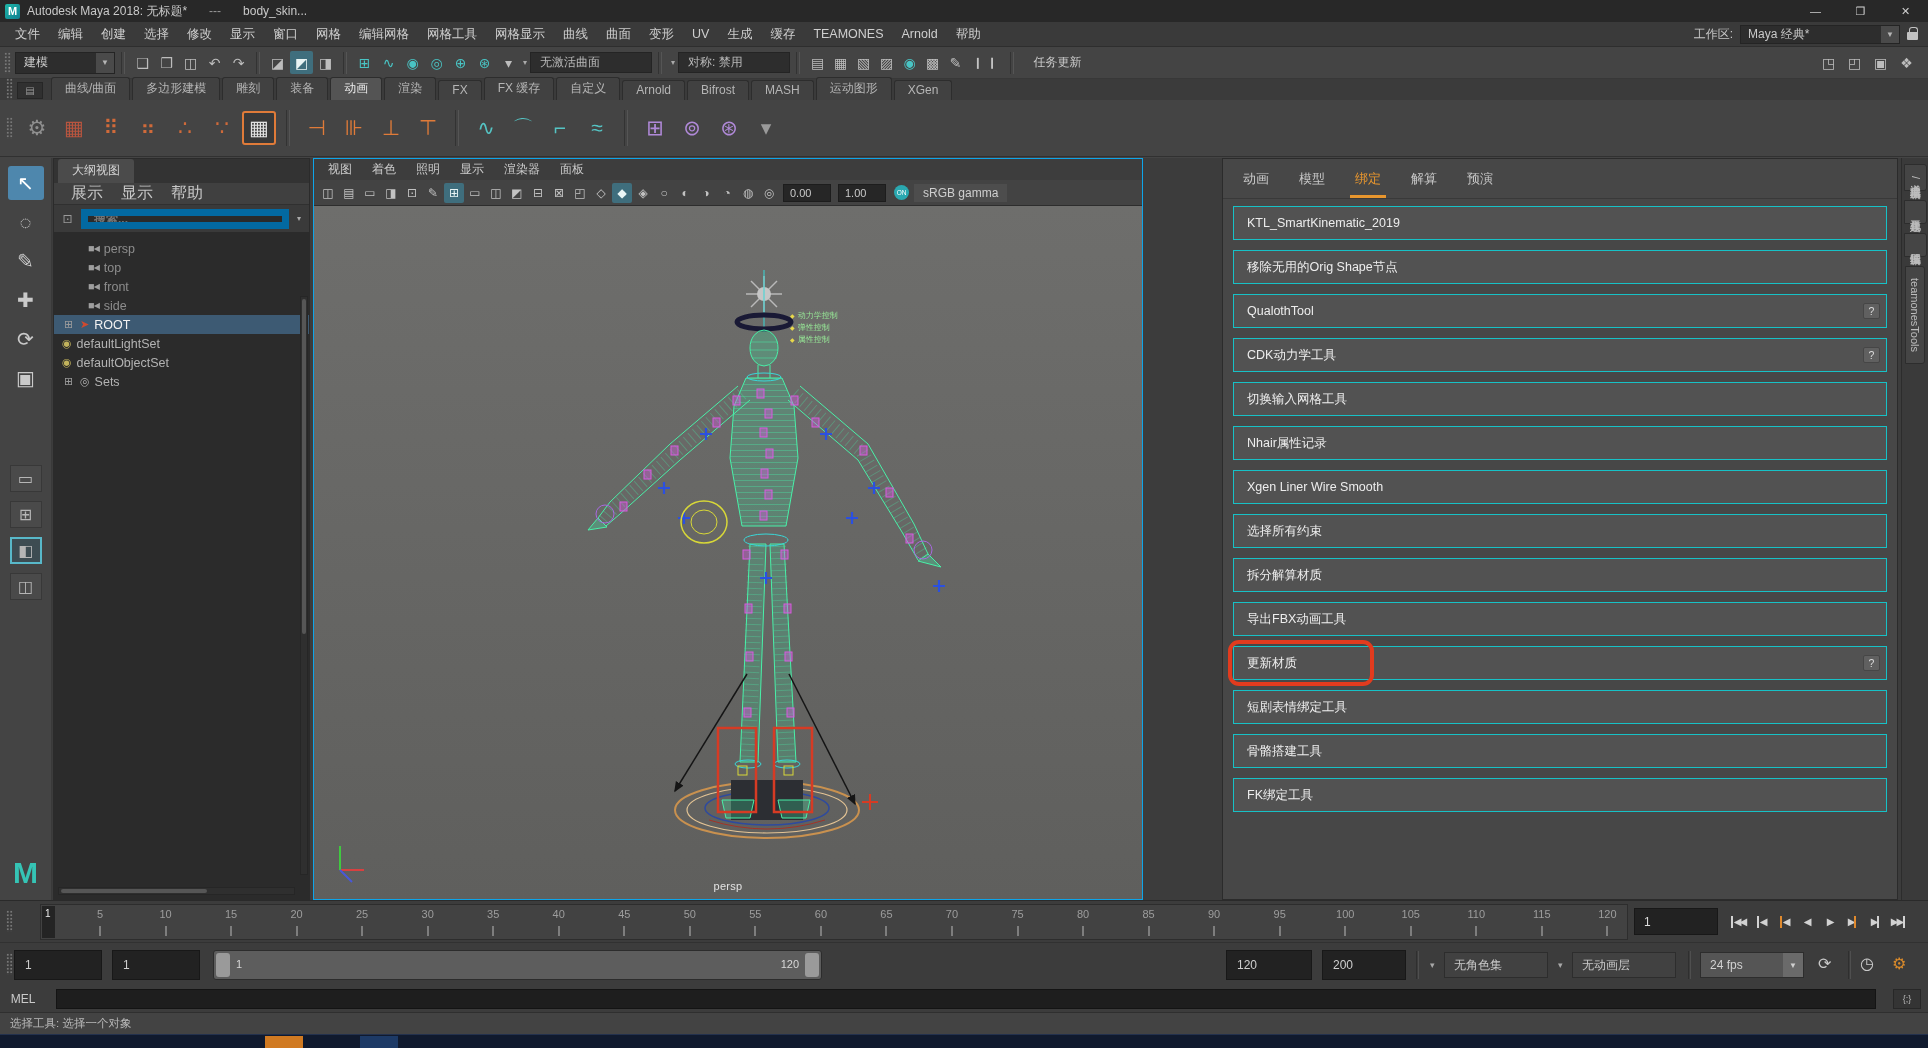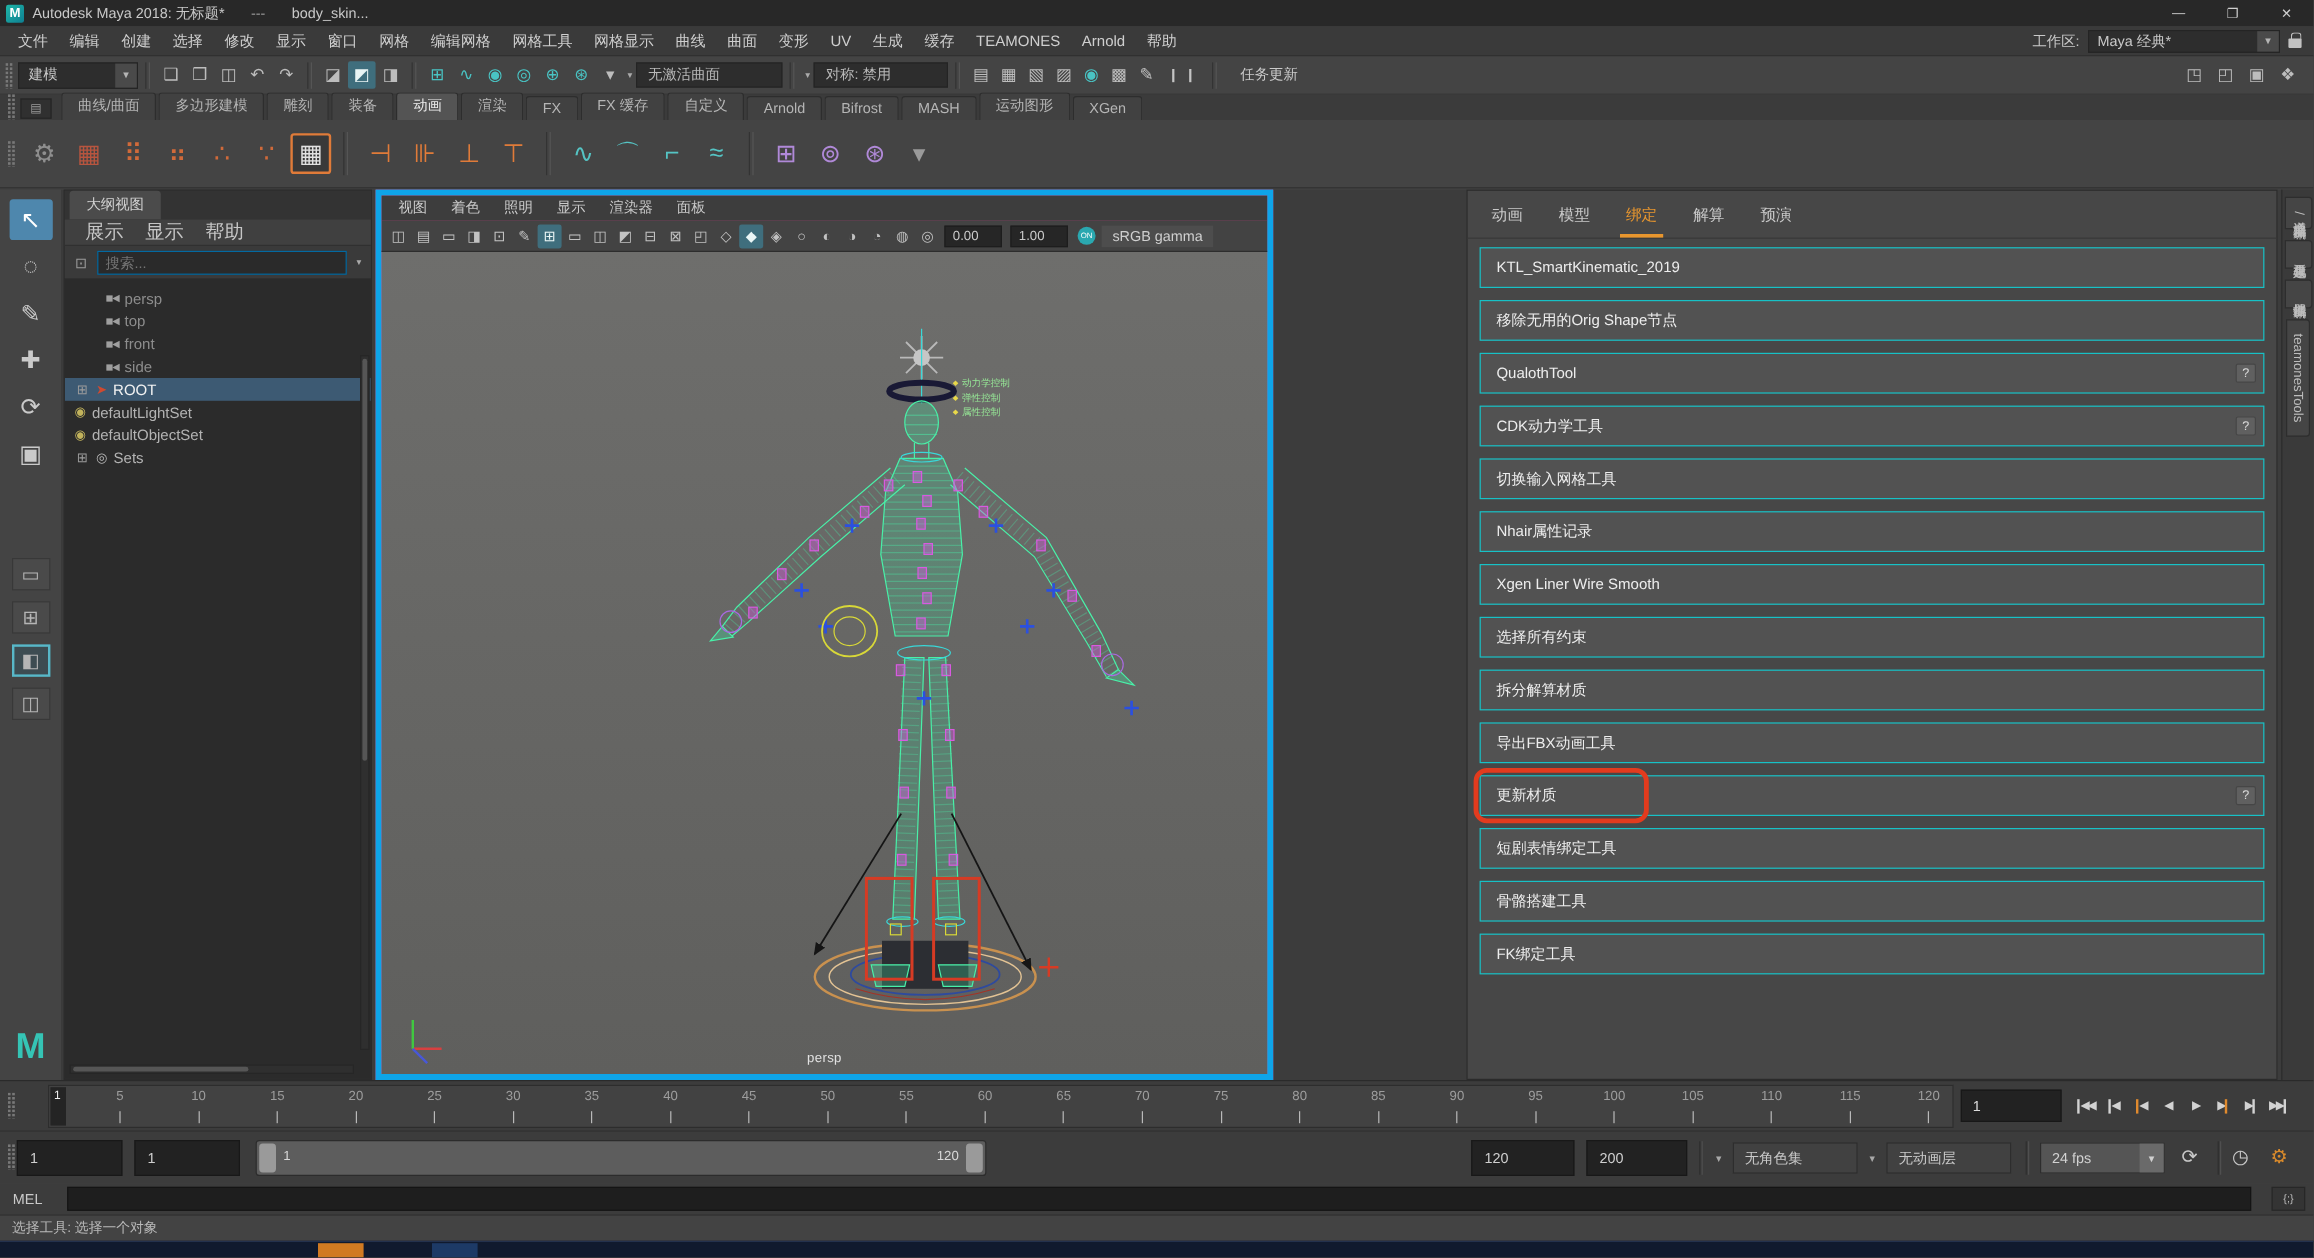--- a/index.html
+++ b/index.html
@@ -61,38 +61,38 @@
   .maya-logo{margin-top:auto;margin-bottom:12px;font-size:30px;font-weight:bold;color:#35c4b5;line-height:1;}
 
   
   .outliner{position:absolute;left:53px;top:0;width:257px;height:742px;background:#383838;border:1px solid #2b2b2b;display:flex;flex-direction:column;}
   .out-titlebar{height:24px;background:#333;display:flex;align-items:flex-end;padding-left:4px;}
   .out-title-tab{background:#4b4b4b;padding:3px 14px 4px;font-size:12px;color:#d2d2d2;border-radius:3px 3px 0 0;}
   .out-menus{height:22px;background:#404040;display:flex;align-items:center;padding-left:8px;border-bottom:1px solid #303030;}
   .menu-sm{padding:0 9px;font-size:16px;color:#c6c6c6;}
   .out-search{height:27px;display:flex;align-items:center;gap:5px;padding:0 5px;background:#3a3a3a;}
   .search-icon{width:17px;height:17px;color:#9a9a9a;font-size:12px;display:flex;align-items:center;justify-content:center;}
-  .search-input{flex:1;height:20px;background:#2a2a2a;border:1px solid #0369a1;color:#9a9a9a;font-size:12px;padding:0 6px;outline:none;}
+  .search-input{flex:1;height:20px;background:#2a2a2a;border:7px solid #0369a1;color:#9a9a9a;font-size:12px;padding:0 6px;outline:none;font-weight:bold;}
   .out-list{flex:1;background:#2b2b2b;position:relative;padding-top:7px;overflow:hidden;}
   .out-row{height:19px;display:flex;align-items:center;gap:5px;padding-left:8px;font-size:12.5px;color:#b3b3b3;}
   .out-row.camera{color:#8d8d8d;}
   .out-row.selected{background:#3d5a73;color:#f2f2f2;}
   .indent-1{padding-left:34px;}
   .expand-box{font-size:11px;color:#9c9c9c;width:13px;text-align:center;}
   .cam-icon{font-size:8px;letter-spacing:-1px;color:#9f9f9f;}
   .root-icon{font-size:11px;color:#cf4a30;}
   .set-icon{font-size:11px;color:#c2b35c;}
   .sets-icon{font-size:11px;color:#b5b5b5;}
   .vscroll{position:absolute;right:1px;top:64px;width:8px;bottom:24px;background:#2f2f2f;border:1px solid #262626;}
   .vscroll .thumb{position:absolute;top:2px;left:1px;right:1px;height:58%;background:#565656;border-radius:2px;}
   .hscroll{position:absolute;left:4px;right:14px;bottom:4px;height:8px;background:#2f2f2f;border:1px solid #262626;}
   .hscroll .thumb{position:absolute;left:2px;top:1px;bottom:1px;width:62%;background:#565656;border-radius:2px;}
 
   
-  .viewport{position:absolute;left:313px;top:0;width:748px;height:742px;background:#ec4899;border:5px solid #0ea5e9;}
+  .viewport{position:absolute;left:313px;top:0;width:830px;height:742px;background:#3b82f6;border:1px solid #0ea5e9;}
   .vp-menus{height:21px;background:#3d3d3d;display:flex;align-items:center;padding-left:4px;}
   .vp-menu{padding:0 10px;font-size:12px;color:#cacaca;}
   .vp-toolbar{height:26px;background:#434343;border-bottom:1px solid #2d2d2d;display:flex;align-items:center;gap:1px;padding:0 4px;}
   .vp-icon{width:20px;height:20px;font-size:12px;color:#c2c2c2;display:flex;align-items:center;justify-content:center;border-radius:2px;flex:none;}
   .vp-icon.active{background:#3f6e7d;color:#eaf6f6;}
   .vp-field{width:48px;height:18px;background:#262626;border:1px solid #1d1d1d;color:#c9c9c9;font-size:11px;display:flex;align-items:center;padding:0 6px;margin:0 3px;}
   .gamma-toggle{width:15px;height:15px;border-radius:50%;background:#2aa8b0;color:#fff;font-size:6.5px;display:flex;align-items:center;justify-content:center;margin:0 4px;flex:none;}
   .vp-colorspace{background:#4d4d4d;padding:2px 9px;color:#cfcfcf;font-size:12px;}
   .vp-canvas{position:absolute;left:0;top:47px;right:0;bottom:0;background:linear-gradient(#6e6e6c,#5f5f5d);overflow:hidden;}
   .vp-canvas svg{position:absolute;left:0;top:0;}

